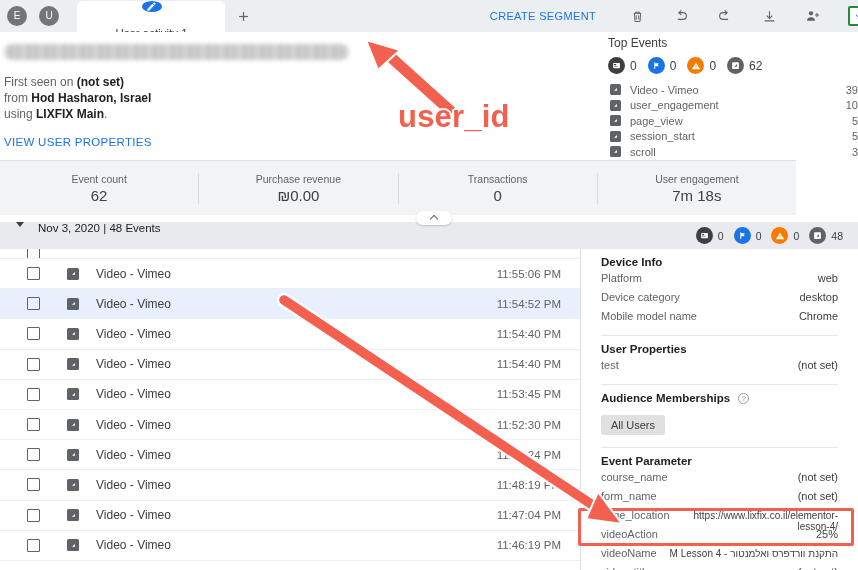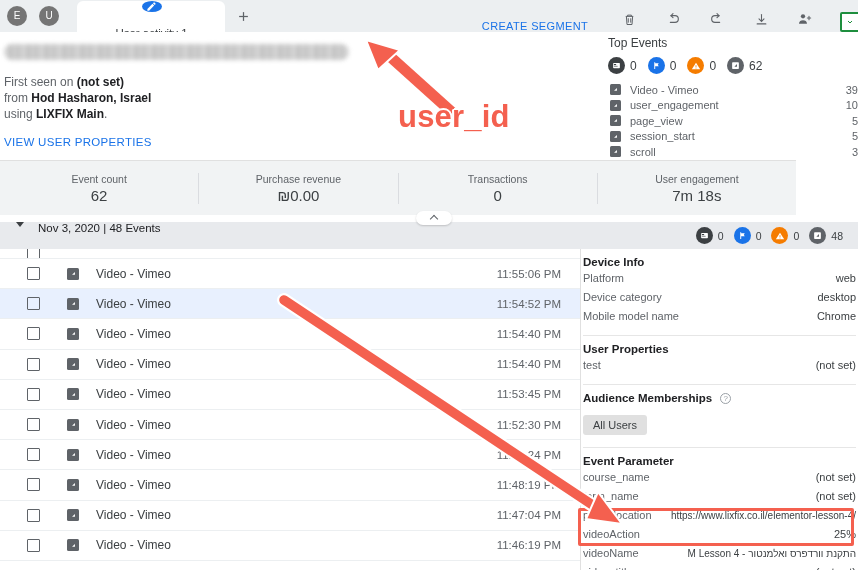--- a/index.html
+++ b/index.html
@@ -42,22 +42,22 @@
   .tab-caret {
     width: 0; height: 0; margin-left: 6px;
     border-left: 4px solid transparent; border-right: 4px solid transparent;
     border-top: 4px solid #5f6368;
   }
   .tab-plus {
     width: 36px; height: 31px; display:flex; align-items:center; justify-content:center;
     color: #5f6368; font-size: 19px; font-weight: 300;
   }
   .tb-actions {
-    margin-left: auto; display: flex; align-items: flex-end; gap: 18px;
-    padding-right: 8px; height: 32px;
+    margin-left: auto; display: flex; align-items: center; gap: 18px;
+    padding-right: 0px; height: 32px;
   }
   .create-seg {
     color: #1a73e8; font-size: 11px; letter-spacing: .35px;
     font-weight: 500; padding: 0 10px; white-space: nowrap;
   }
   .tb-icon { width: 26px; height: 26px; display:flex; align-items:center; justify-content:center; color:#5f6368; }
   .green-chip {
     width: 20px; height: 20px; border: 2px solid #1e8e3e; border-radius: 2px;
     margin-left: 4px; margin-right: -10px; background:#fff;
     display:flex; align-items:center; justify-content:center;
@@ -140,21 +140,21 @@
   .ev-sq2 {
     width:12px;height:12px;background:#5f6368;border-radius:1.5px;margin-left:27px;flex:0 0 auto;
     display:flex;align-items:center;justify-content:center;
   }
   .ev-name { margin-left:17px; font-size:12px; color:#3c4043; }
   .ev-time { margin-left:auto; margin-right:19px; font-size:11.5px; color:#5f6368; }
 
   
   .detail {
     position:absolute; top:249px; left:580px; width:278px; bottom:0;
-    background:#fff; border-left:1px solid #e0e0e0; overflow:hidden; padding:0 2px;
+    background:#fff; border-left:1px solid #e0e0e0; overflow:hidden; padding:0 20px;
   }
   .d-sect-title { font-size:11.5px; color:#202124; font-weight:700; margin:7px 0 4px 0; }
   .d-row { display:flex; align-items:baseline; height:19px; font-size:11px; }
   .d-key { color:#5f6368; white-space:nowrap; }
   .d-val { margin-left:auto; color:#3c4043; text-align:right; padding-left:6px; }
   .d-sep { border-top:1px solid #e6e6e6; margin:6px 0 0 0; }
   .chip-all {
     display:inline-block; background:#e0e0e0; color:#3c4043; font-size:11px;
     padding:4px 10px; border-radius:3px; margin-top:7px;
   }

